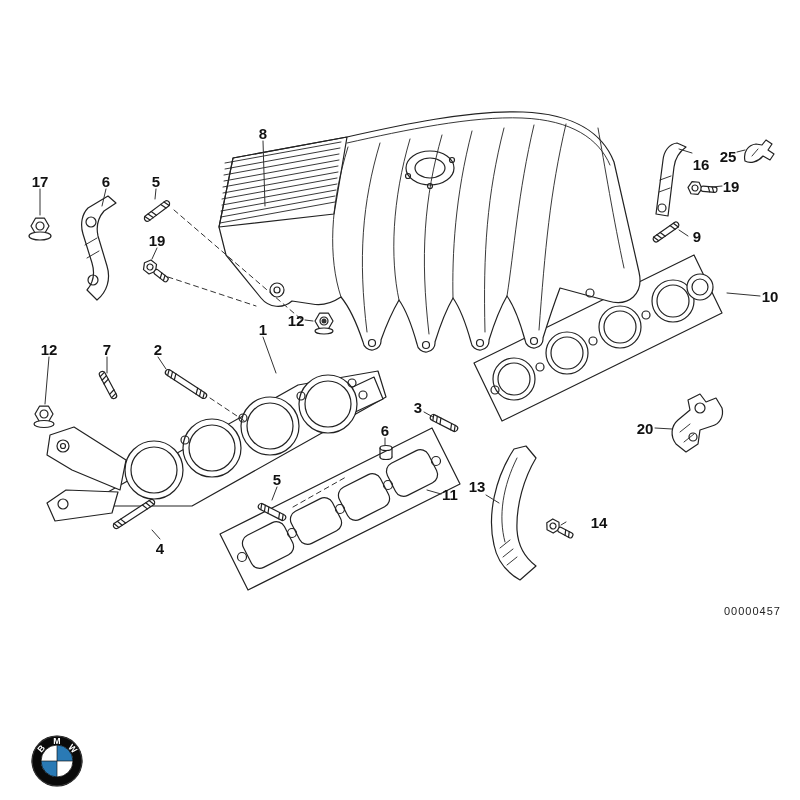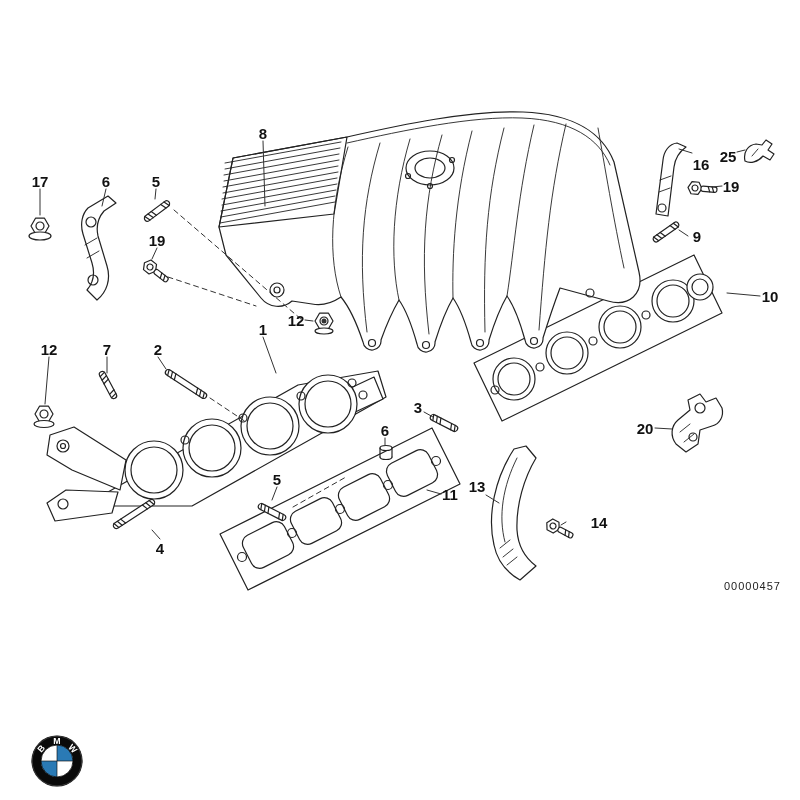--- a/index.html
+++ b/index.html
@@ -9,21 +9,21 @@
   .drawing{position:absolute;left:0;top:0;}
   .drawing path,.drawing line,.drawing polygon,.drawing circle,.drawing ellipse,.drawing rect{
       stroke:#222;fill:none;stroke-width:1.2;stroke-linejoin:round;stroke-linecap:round;}
   .drawing .fw{fill:#ffffff;}
   .drawing .fd{fill:#333;stroke:none;}
   .drawing .leader{stroke:#333;stroke-width:1;}
   .drawing .dash{stroke:#333;stroke-width:1;stroke-dasharray:5 4;}
   .drawing .thin{stroke-width:0.9;}
   .callout{position:absolute;transform:translate(-50%,-50%);
       font-weight:bold;font-size:15px;color:#111;line-height:1;}
-  .diagram-code{position:absolute;left:716px;top:580px;font-size:11px;color:#222;letter-spacing:1px;padding-left:8px;}
+  .diagram-code{position:absolute;left:716px;top:605px;font-size:11px;color:#222;letter-spacing:1px;padding-left:8px;}
   .footer{position:absolute;left:0;top:722px;width:800px;height:78px;display:flex;
       align-items:center;padding-left:25px;box-sizing:border-box;gap:14px;}
   .part-title{font-size:60px;letter-spacing:5px;color:#000;white-space:nowrap;}
   .part-title .sep{display:inline-block;width:10px;}
 </style>
 </head>
 <body>
 
 <div class="diagram-area">
 

